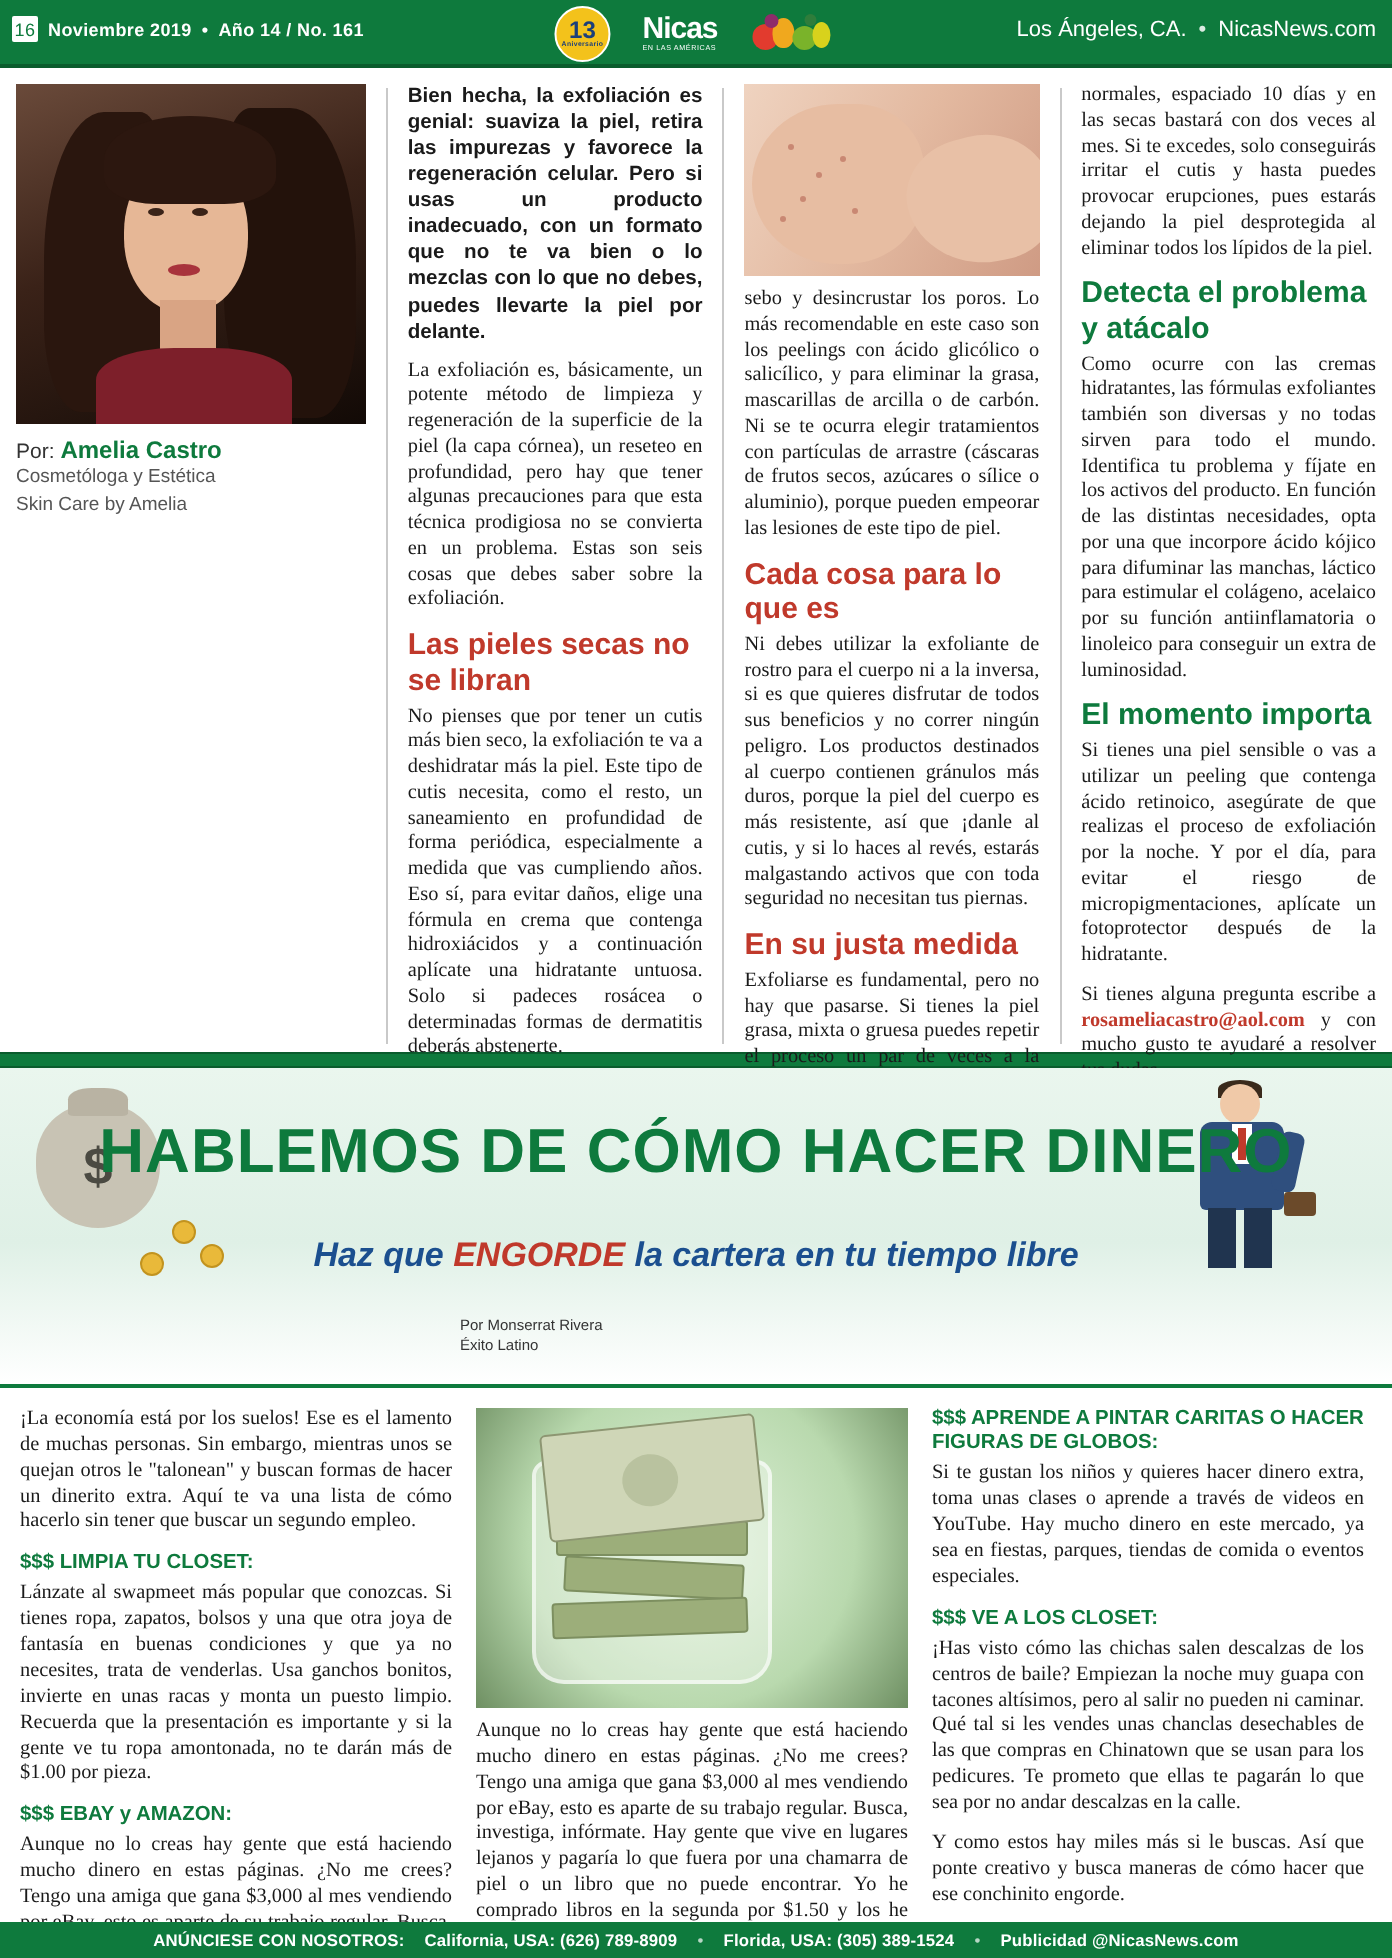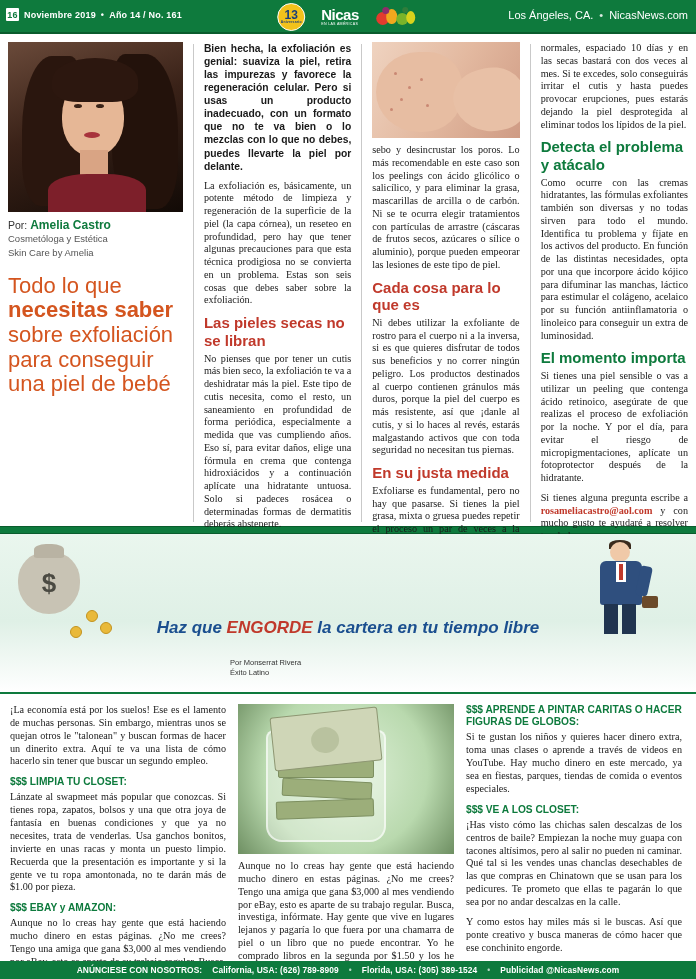--- a/index.html
+++ b/index.html
@@ -24,21 +24,21 @@
   .masthead-left {
     position: absolute; left: 6px; top: 8px;
     display: flex; align-items: center; gap: 5px;
     font-family: "Liberation Sans", sans-serif;
     font-size: 9px; font-weight: bold;
     letter-spacing: .2px;
   }
   .pagebox {
     width: 13px; height: 13px;
     background: #fff; color: #0e7a3d;
-    font-size: 9px; font-weight: bold;
+    font-size: 9px; font-weight: normal;
     display: flex; align-items: center; justify-content: center;
     border-radius: 1px;
   }
   .masthead-right {
     position: absolute; right: 8px; top: 9px;
     font-family: "Liberation Sans", sans-serif;
     font-size: 11px; font-weight: normal;
     display: flex; align-items: center; gap: 6px; justify-content: center;
   }
   .masthead-right .dot { opacity: .85; }
@@ -384,23 +384,20 @@
           <span class="eyeR"></span>
           <span class="lips"></span>
       </div>
       <div class="byline-por">
         <span>Por:</span>
         <b>Amelia Castro</b>
       </div>
       <div class="byline-sub">Cosmetóloga y Estética</div>
       <div class="byline-sub">Skin Care by Amelia</div>
 
-      <div class="headline">
-        <span>Todo lo que </span><span class="hl-b">necesitas saber</span><span> sobre exfoliación para conseguir una piel de bebé</span>
-      </div>
     </div>
 
     <div class="vrule"></div>
 
     <div class="col c2">
       <p class="lead">Bien hecha, la exfoliación es genial: suaviza la piel, retira las impurezas y favorece la regeneración celular. Pero si usas un producto inadecuado, con un formato que no te va bien o lo mezclas con lo que no debes, puedes llevarte la piel por delante.</p>
       <p class="body">La exfoliación es, básicamente, un potente método de limpieza y regeneración de la superficie de la piel (la capa córnea), un reseteo en profundidad, pero hay que tener algunas precauciones para que esta técnica prodigiosa no se convierta en un problema. Estas son seis cosas que debes saber sobre la exfoliación.</p>
       <h4 class="sub">Las pieles secas no se libran</h4>
       <p class="body">No pienses que por tener un cutis más bien seco, la exfoliación te va a deshidratar más la piel. Este tipo de cutis necesita, como el resto, un saneamiento en profundidad de forma periódica, especialmente a medida que vas cumpliendo años. Eso sí, para evitar daños, elige una fórmula en crema que contenga hidroxiácidos y a continuación aplícate una hidratante untuosa. Solo si padeces rosácea o determinadas formas de dermatitis deberás abstenerte.</p>
       <h4 class="sub">También se pueden usar si hay acné</h4>
@@ -457,20 +454,21 @@
       <span class="head"></span>
       <span class="body"></span>
     <span class="shirt"></span>
       <span class="tie2"></span>
     <span class="legL"></span>
       <span class="legR"></span>
     <span class="arm"></span>
       <span class="case"></span>
   </div>
 
+  <div class="money-title">HABLEMOS DE CÓMO HACER DINERO</div>
   <div class="money-sub">
     <span>Haz que </span><span class="big">ENGORDE</span><span> la cartera en tu tiempo libre</span>
   </div>
   <div class="money-byline">
     <div>Por Monserrat Rivera</div>
     <div>Éxito Latino</div>
   </div>
 </div>
 
 <div class="bottom">

